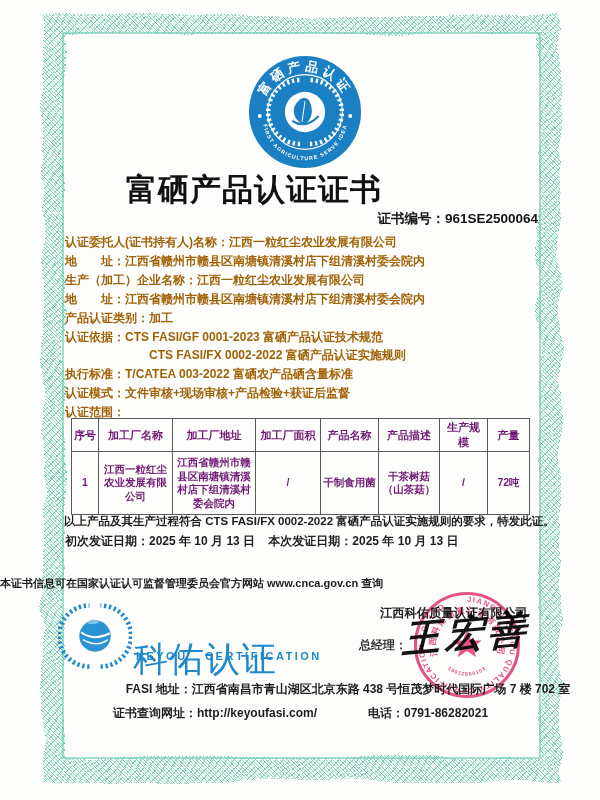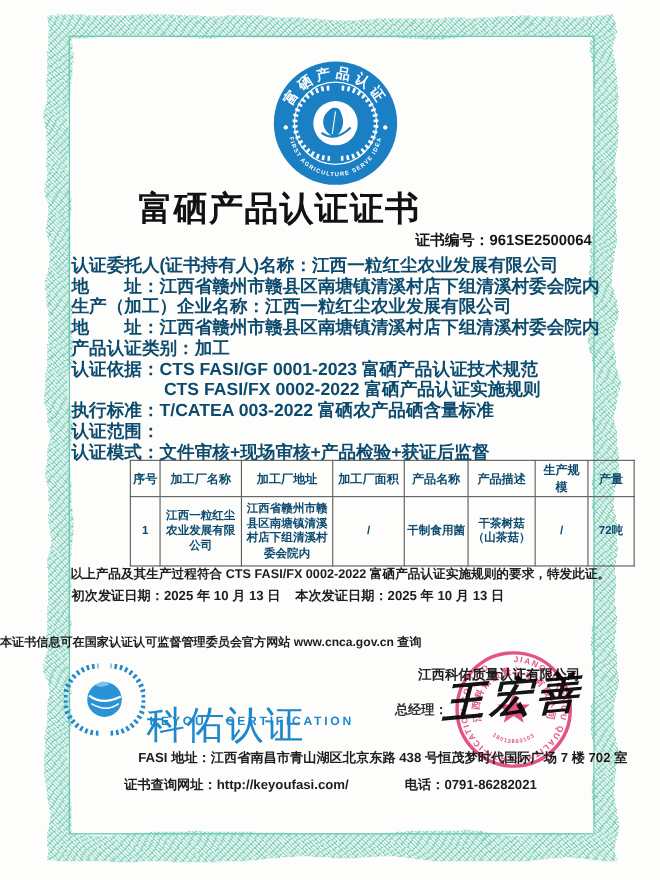--- a/index.html
+++ b/index.html
@@ -5,25 +5,25 @@
   html,body{margin:0;padding:0;}
   body{width:600px;height:800px;background:#fdfdfb;font-family:"Liberation Sans","DejaVu Sans",sans-serif;color:#1d1d1d;position:relative;overflow:hidden;}
   .page{position:absolute;inset:0;}
   .frame-svg{position:absolute;inset:0;z-index:0;}
   .content{position:absolute;inset:0;z-index:1;}
 
   .badge{position:absolute;left:246px;top:53px;width:118px;height:118px;}
   .cert-title{position:absolute;top:169px;left:0;width:508px;text-align:center;font-size:31px;font-weight:900;letter-spacing:1px;color:#111;}
   .cert-no{position:absolute;top:210px;right:62px;font-size:13.5px;font-weight:800;color:#151515;}
 
-  .fields{position:absolute;left:65px;top:233px;width:449px;font-size:16px;font-weight:700;color:#0c4a6e;}
+  .fields{position:absolute;left:65px;top:233px;width:449px;font-size:12px;font-weight:700;color:#a16207;}
   .fields .line{line-height:18.9px;white-space:nowrap;}
   .fields .indent{padding-left:84px;}
 
-  .scope-table{position:absolute;left:71px;top:418px;width:458px;border-collapse:collapse;table-layout:fixed;font-weight:700;color:#0c4a6e;margin-left:47px;}
+  .scope-table{position:absolute;left:71px;top:418px;width:458px;border-collapse:collapse;table-layout:fixed;font-weight:700;color:#701a75;}
   .scope-table th,.scope-table td{border:1px solid #5a5a5a;text-align:center;vertical-align:middle;padding:1px 2px;}
   .scope-table th{font-size:11px;height:24px;font-weight:700;}
   .scope-table td{font-size:10.5px;height:60px;line-height:13.5px;}
 
   .statement{position:absolute;left:64px;top:514px;width:476px;font-size:11.5px;font-weight:700;white-space:nowrap;}
   .dates-1{position:absolute;left:65px;top:533px;font-size:12px;font-weight:700;}
   .dates-1 .grp{display:inline-block;width:200px;}
   .dates-2{position:absolute;left:65px;top:555px;font-size:12px;font-weight:700;}
   .info-line{position:absolute;top:576px;left:0;width:552px;text-align:left;font-size:11px;font-weight:700;}
 
@@ -92,22 +92,22 @@
 
     <div class="fields">
       <div class="line"><span>认证委托人(证书持有人)名称：</span><span>江西一粒红尘农业发展有限公司</span></div>
       <div class="line"><span>地　　址：</span><span>江西省赣州市赣县区南塘镇清溪村店下组清溪村委会院内</span></div>
       <div class="line"><span>生产（加工）企业名称：</span><span>江西一粒红尘农业发展有限公司</span></div>
       <div class="line"><span>地　　址：</span><span>江西省赣州市赣县区南塘镇清溪村店下组清溪村委会院内</span></div>
       <div class="line"><span>产品认证类别：</span><span>加工</span></div>
       <div class="line"><span>认证依据：</span><span>CTS FASI/GF 0001-2023 富硒产品认证技术规范</span></div>
       <div class="line indent"><span>CTS FASI/FX 0002-2022 富硒产品认证实施规则</span></div>
       <div class="line"><span>执行标准：</span><span>T/CATEA 003-2022 富硒农产品硒含量标准</span></div>
+      <div class="line"><span>认证模式：</span><span>文件审核+现场审核+产品检验+获证后监督</span></div>
       <div class="line"><span>认证范围：</span><span></span></div>
-      <div class="line"><span>认证模式：</span><span>文件审核+现场审核+产品检验+获证后监督</span></div>
     </div>
 
     <table class="scope-table">
       <colgroup>
         <col style="width:27px">
           <col style="width:74px">
           <col style="width:83px">
           <col style="width:65px">
         <col style="width:58px">
           <col style="width:61px">

